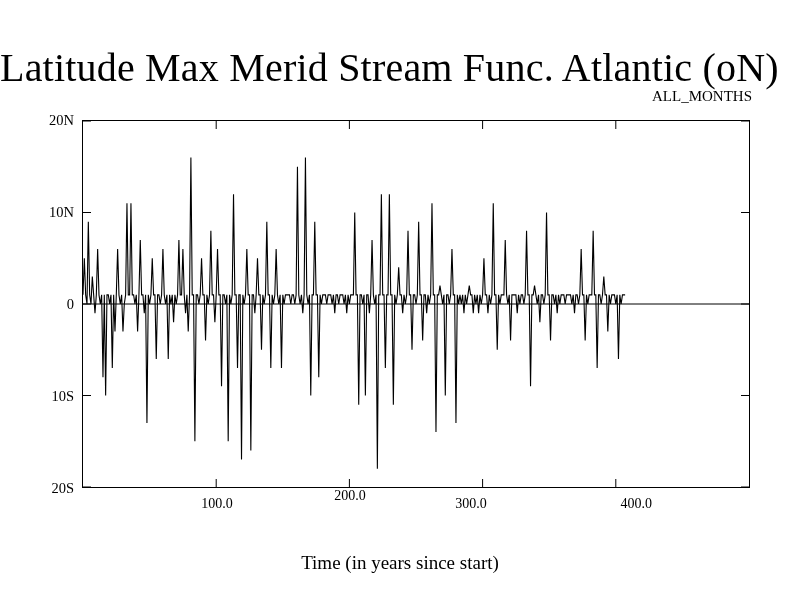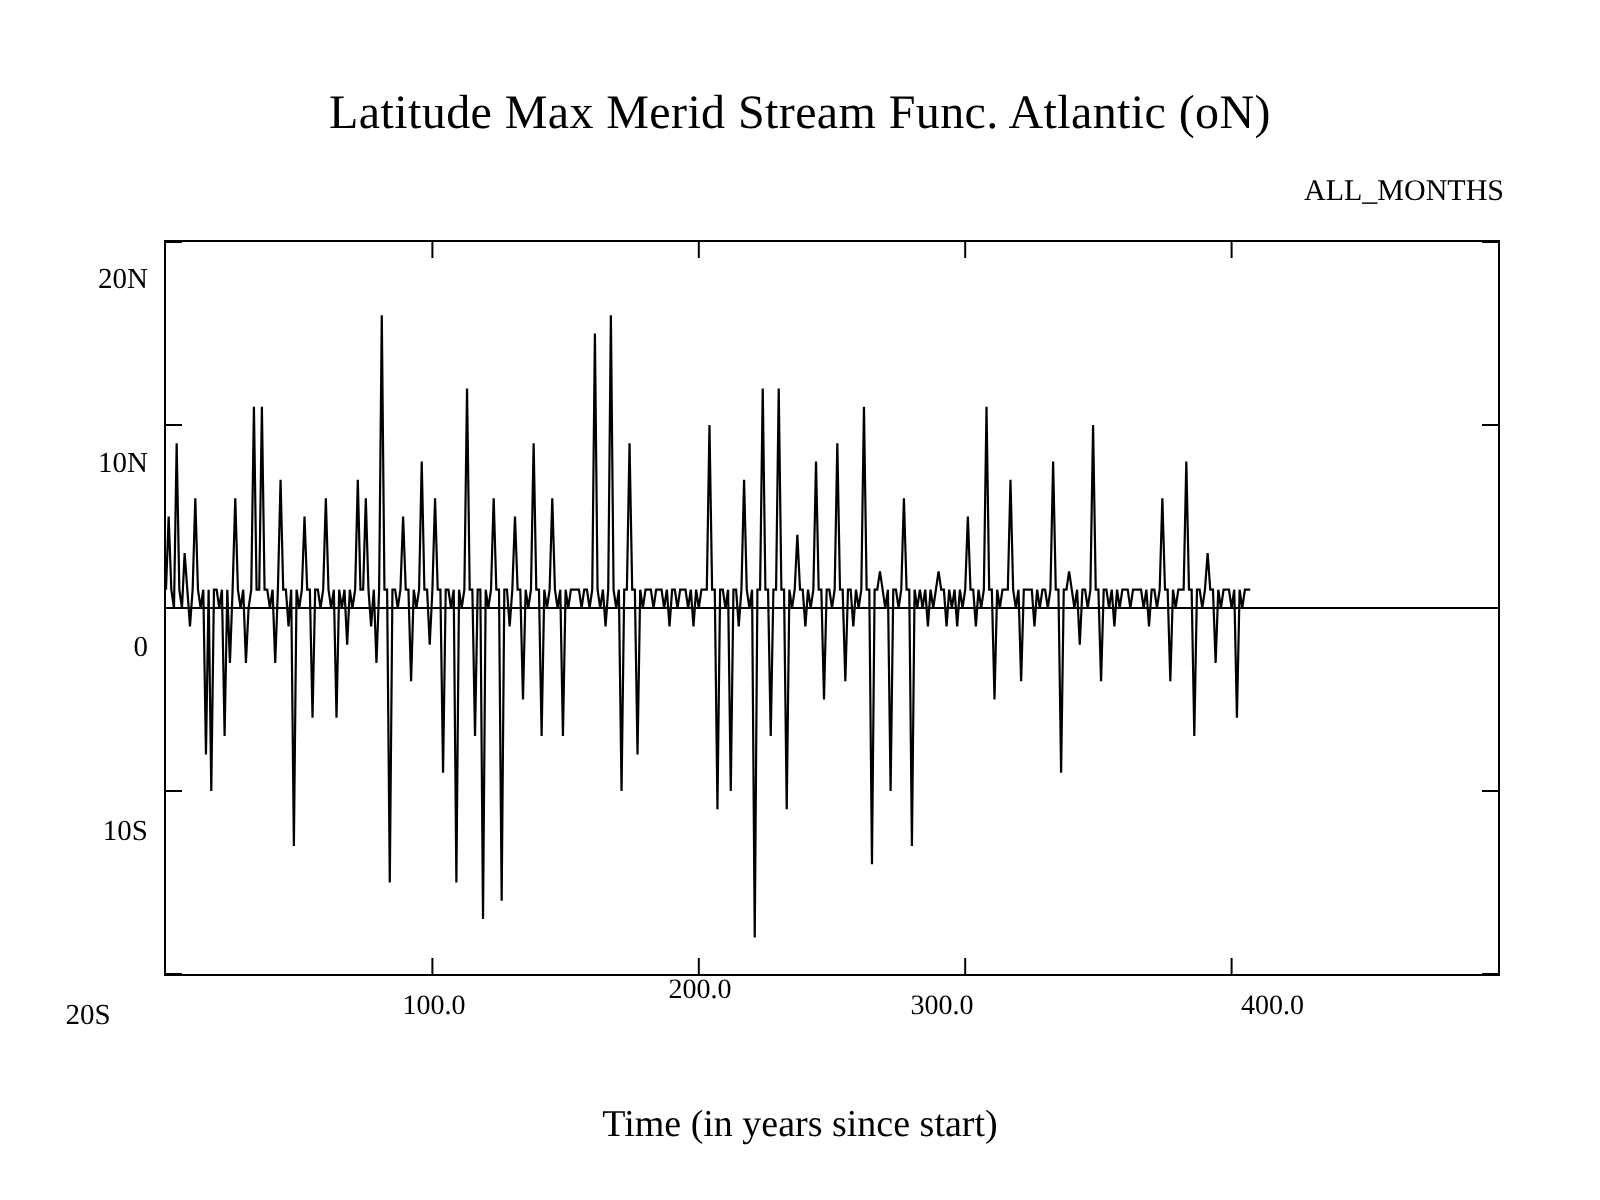--- a/index.html
+++ b/index.html
@@ -18,23 +18,23 @@
     position: relative;
     width: 800px;
     height: 600px;
     background: #ffffff;
   }
   .title {
     position: absolute;
     left: 0;
     top: 44px;
     width: 800px;
-    text-align: center;
+    text-align: left;
     font-family: "Liberation Serif", serif;
-    font-size: 24px;
+    font-size: 40px;
     letter-spacing: 0.2px;
     white-space: nowrap;
   }
   .subline {
     position: absolute;
     top: 88px;
     font-family: "Liberation Serif", serif;
     font-size: 15px;
     white-space: nowrap;
   }
@@ -63,21 +63,20 @@
     overflow: hidden;
   }
   #plot svg { display: block; }
   .ylabels div {
     position: absolute;
     text-align: right;
     font-size: 14.5px;
     font-family: "Liberation Serif", serif;
     white-space: nowrap;
     width: 60px;
-    margin-top: 20px;
   }
   .xlabels div {
     position: absolute;
     text-align: center;
     font-size: 14px;
     font-family: "Liberation Serif", serif;
     white-space: nowrap;
     width: 70px;
   }
 </style>
@@ -88,21 +87,21 @@
 
   <div class="title">Latitude Max Merid Stream Func. Atlantic (oN)</div>
 
   <div class="subline sub-right">ALL_MONTHS</div>
 
   <div class="ylabels">
     <div style="left:14px; top:112px;">20N</div>
     <div style="left:14px; top:204px;">10N</div>
     <div style="left:14px; top:296px;">0</div>
     <div style="left:14px; top:388px;">10S</div>
-    <div style="left:14px; top:480px;text-align:center;">20S</div>
+    <div style="left:14px; top:480px;">20S</div>
   </div>
 
   <div class="xlabels">
     <div style="left:182px; top:496px;">100.0</div>
     <div style="left:315px; top:488px;">200.0</div>
     <div style="left:436px; top:496px;">300.0</div>
     <div style="left:582px; top:496px;text-align:right;">400.0</div>
   </div>
 
   <div id="plot">

